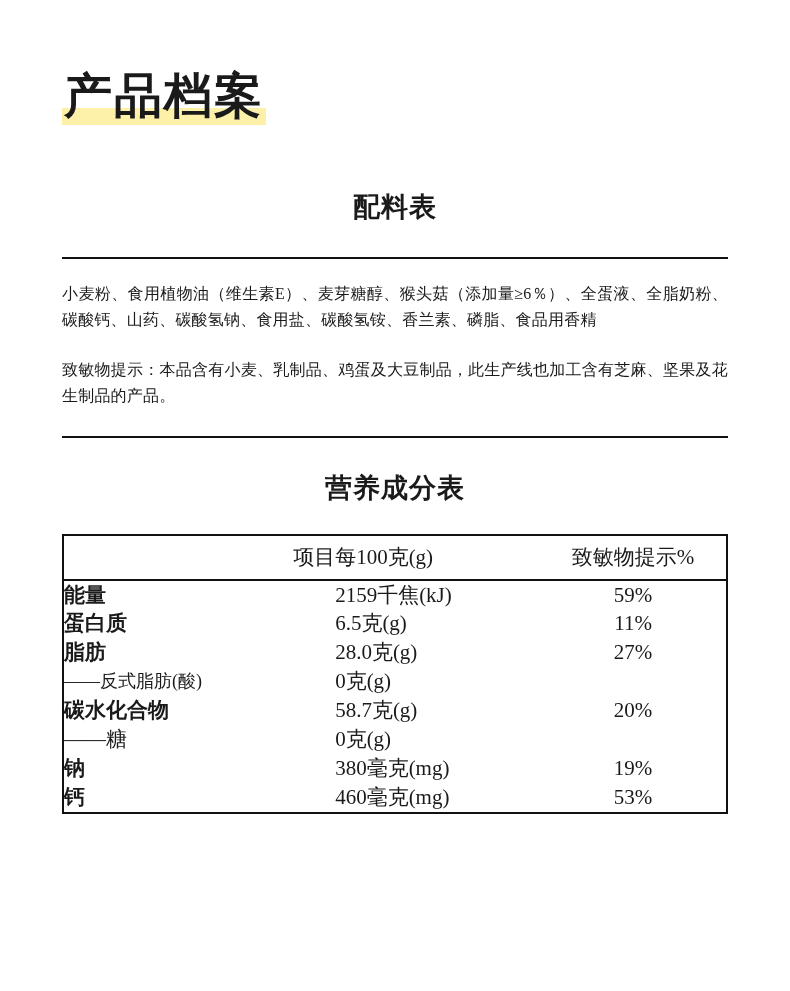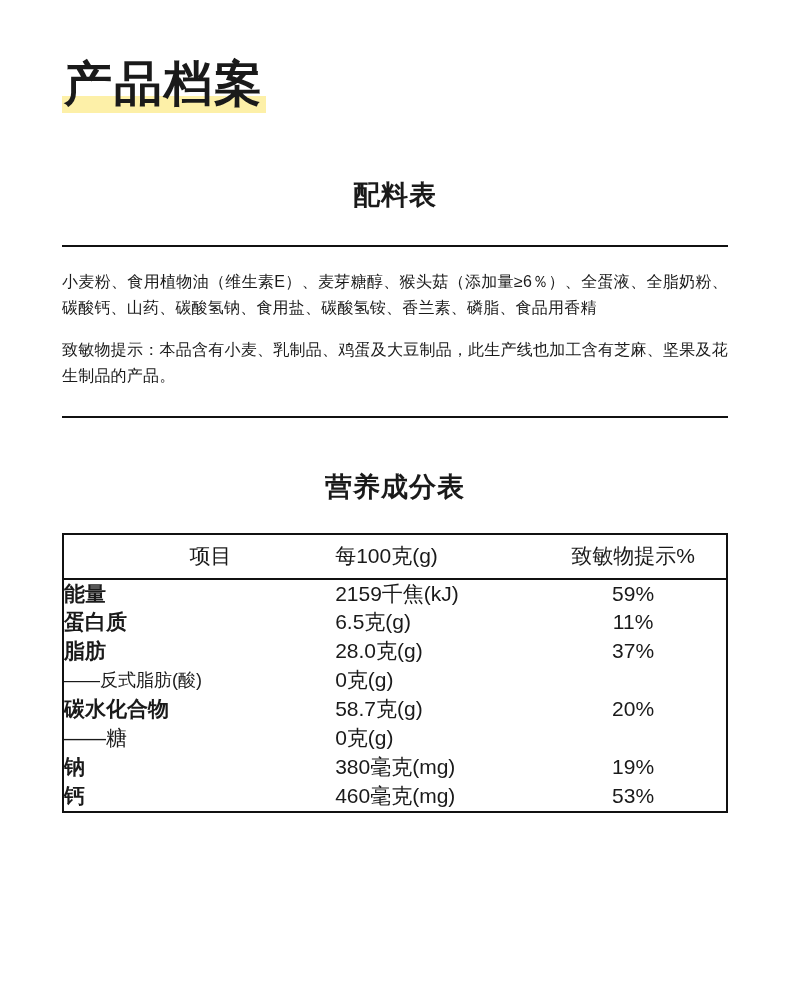--- a/index.html
+++ b/index.html
@@ -12,21 +12,22 @@
     background: #ffffff;
     font-family: "Liberation Sans", "DejaVu Sans", sans-serif;
     color: #1a1a1a;
     overflow: hidden;
   }
   .page {
     position: relative;
     width: 790px;
     height: 869px;
     box-sizing: border-box;
-    padding: 0 62px;
+    padding: 12px 62px;
+    font-family: Liberation Serif, serif;
   }
 
   
   .title-wrap {
     padding-top: 56px;
   }
   .page-title {
     display: inline-block;
     font-size: 48px;
     font-weight: bold;
@@ -77,21 +78,21 @@
     padding: 22px 0 0 0;
   }
   .ing-par {
     font-size: 16px;
     line-height: 1.63;
     text-align: justify;
     text-justify: inter-character;
     letter-spacing: 0.2px;
   }
   .ing-par + .ing-par {
-    margin-top: 16px;
+    margin-top: 24px;
   }
 
   
   .nutrition-wrap {
     margin-top: 28px;
   }
   table.nutrition {
     width: 100%;
     border-collapse: collapse;
     border: 2px solid #111;
@@ -101,21 +102,21 @@
   table.nutrition th,
   table.nutrition td {
     padding: 0;
   }
   table.nutrition thead th {
     font-weight: normal;
     padding: 7px 0 8px 0;
     border-bottom: 2px solid #111;
     font-size: 21px;
   }
-  .col-item   { width: 39%; text-align: center; padding-left: 22px !important; }
+  .col-item   { width: 39%; text-align: right; padding-left: 22px !important; }
   .col-per    { width: 32%; text-align: left; }
   .col-nrv    { width: 29%; text-align: center; }
 
   table.nutrition tbody tr td {
     padding-top: 1px;
     padding-bottom: 1px;
     line-height: 1.28;
   }
   tbody tr:first-child td { padding-top: 7px; }
   tbody tr:last-child td  { padding-bottom: 9px; }
@@ -151,21 +152,21 @@
 
   <div class="rule" id="rule-top"></div>
 
   <div class="ingredients-body">
     <div class="ing-par">小麦粉、食用植物油（维生素E）、麦芽糖醇、猴头菇（添加量≥6％）、全蛋液、全脂奶粉、碳酸钙、山药、碳酸氢钠、食用盐、碳酸氢铵、香兰素、磷脂、食品用香精</div>
     <div class="ing-par">致敏物提示：本品含有小麦、乳制品、鸡蛋及大豆制品，此生产线也加工含有芝麻、坚果及花生制品的产品。</div>
   </div>
 
   <div class="rule" id="rule-bottom"></div>
 
-  <div class="section-heading" id="nutrition-heading" style="margin-top:51px;">营养成分表</div>
+  <div class="section-heading" id="nutrition-heading" style="margin-top:32px;">营养成分表</div>
 
   <div class="nutrition-wrap">
     <table class="nutrition">
       <thead>
         <tr>
           <th class="col-item">项目</th>
           <th class="col-per">每100克(g)</th>
           <th class="col-nrv">致敏物提示%</th>
         </tr>
       </thead>
@@ -176,21 +177,21 @@
           <td class="c-nrv">59%</td>
         </tr>
         <tr>
           <td class="c-item bold">蛋白质</td>
           <td class="c-per">6.5克(g)</td>
           <td class="c-nrv">11%</td>
         </tr>
         <tr>
           <td class="c-item bold">脂肪</td>
           <td class="c-per">28.0克(g)</td>
-          <td class="c-nrv">37%</td>
+          <td class="c-nrv">27%</td>
         </tr>
         <tr>
           <td class="c-item sub small">——反式脂肪(酸)</td>
           <td class="c-per">0克(g)</td>
           <td class="c-nrv"></td>
         </tr>
         <tr>
           <td class="c-item bold">碳水化合物</td>
           <td class="c-per">58.7克(g)</td>
           <td class="c-nrv">20%</td>

